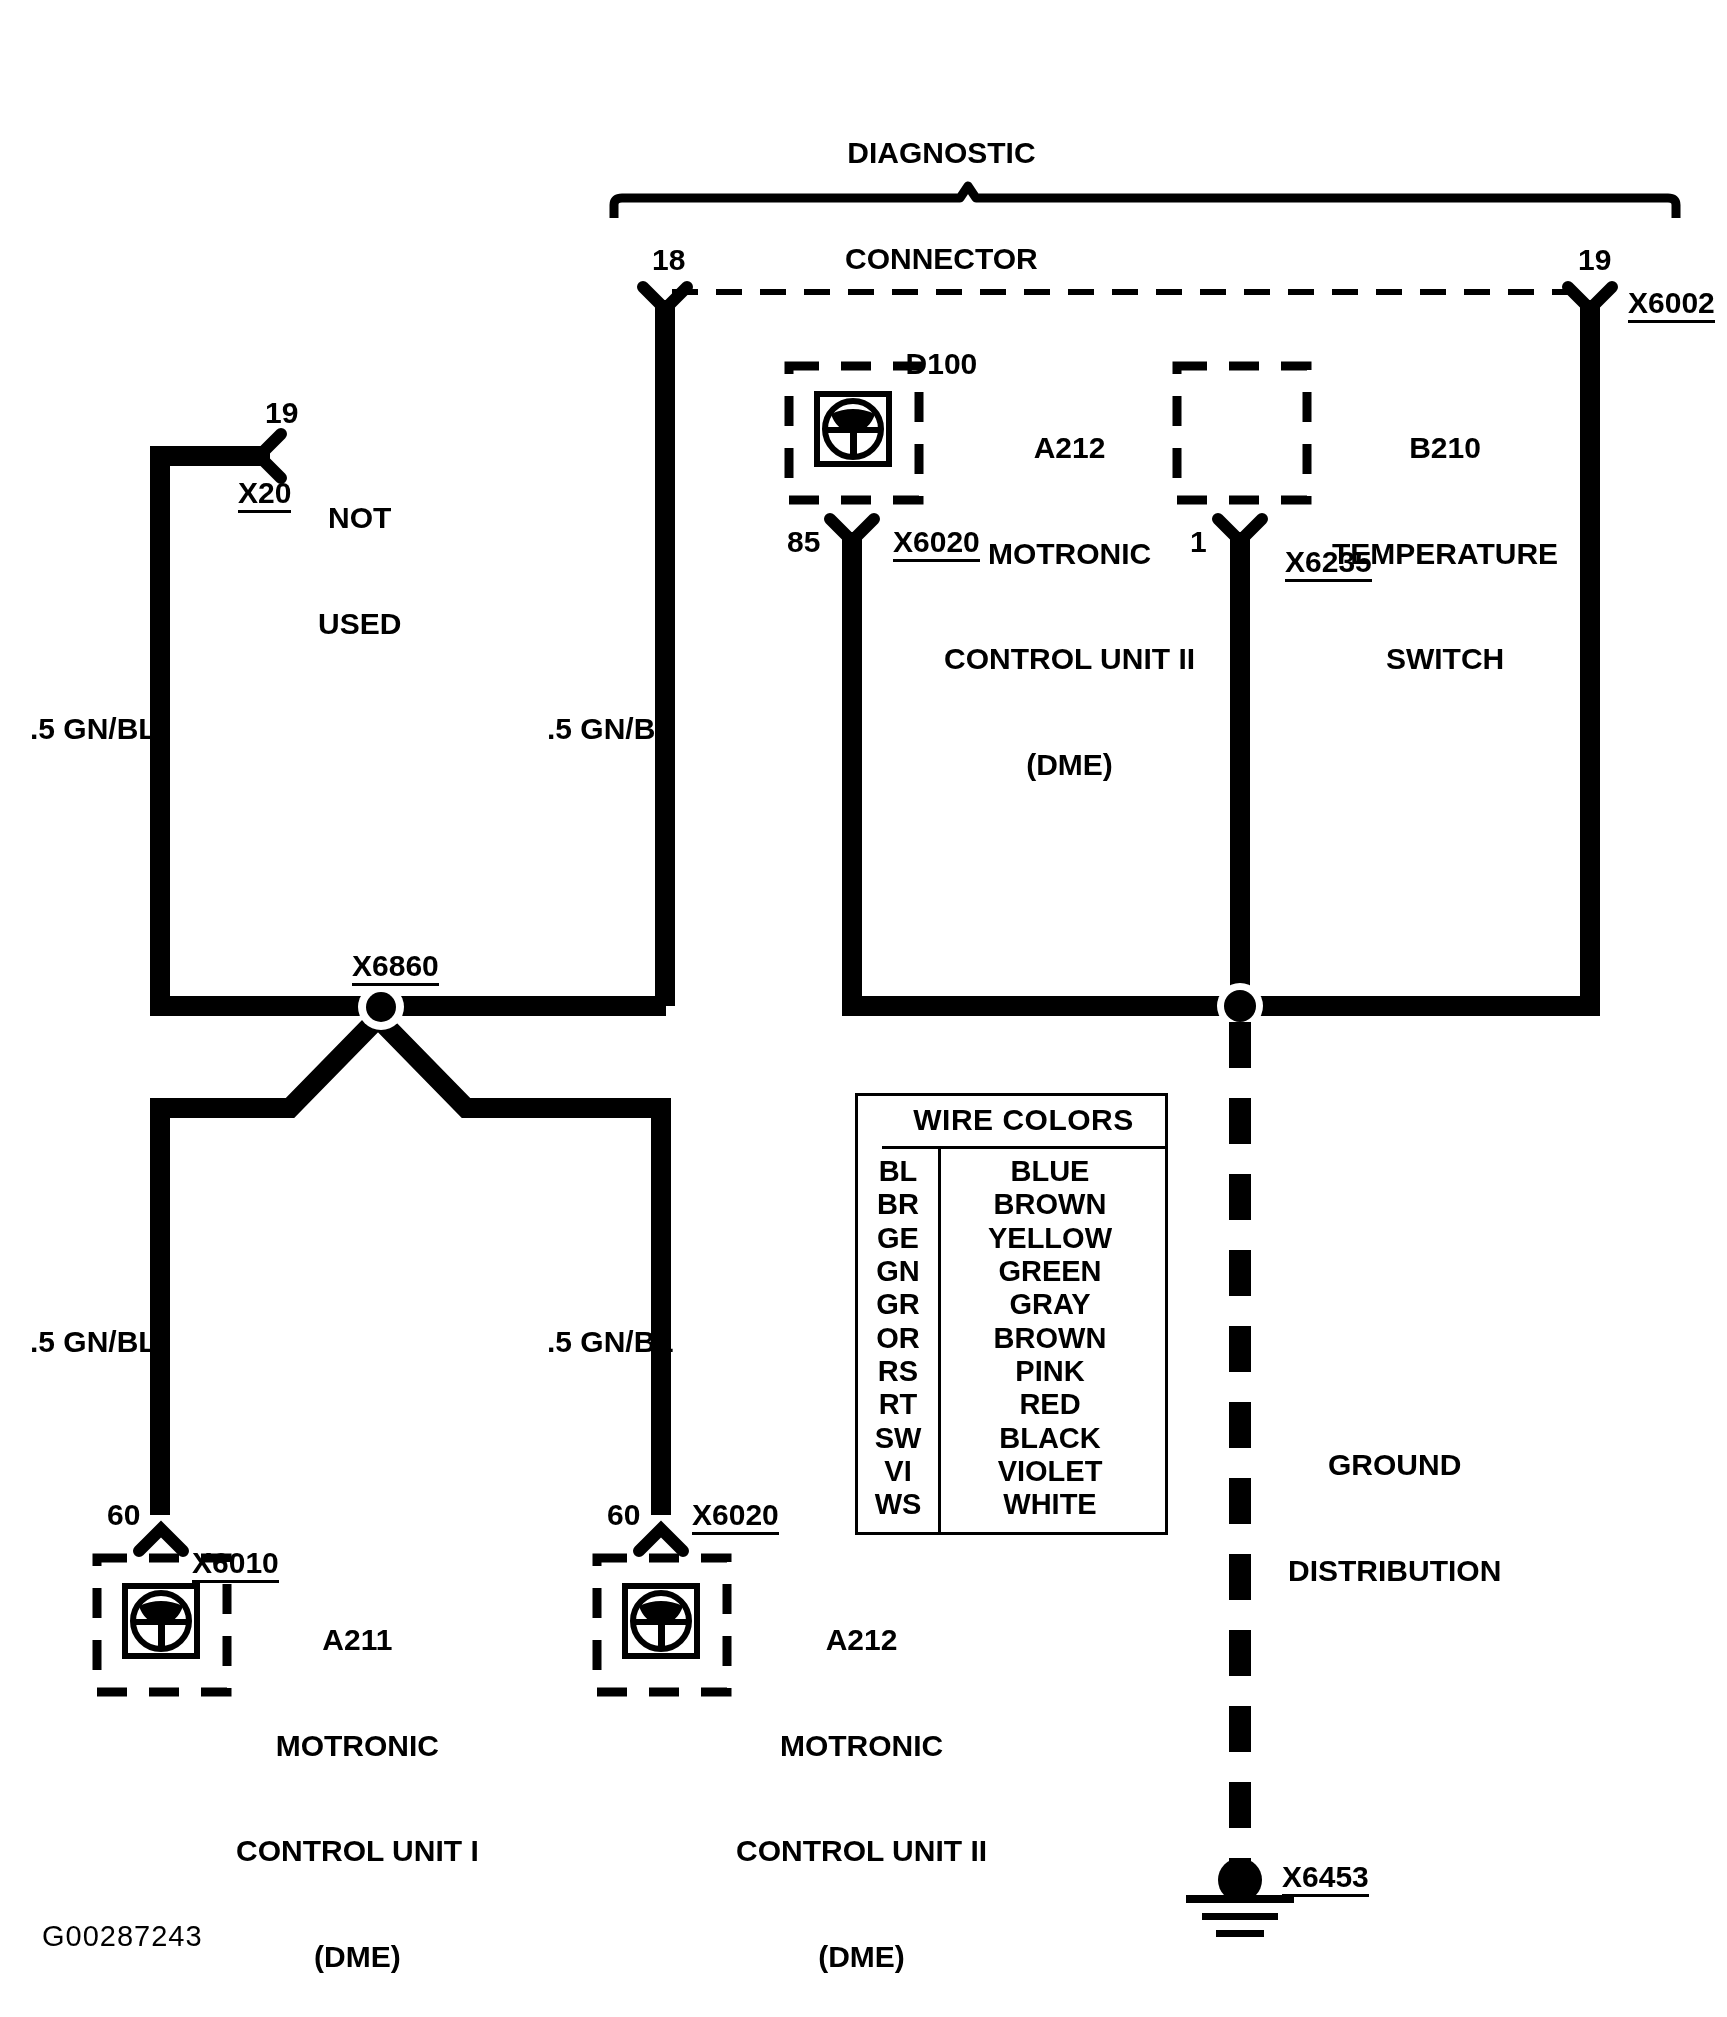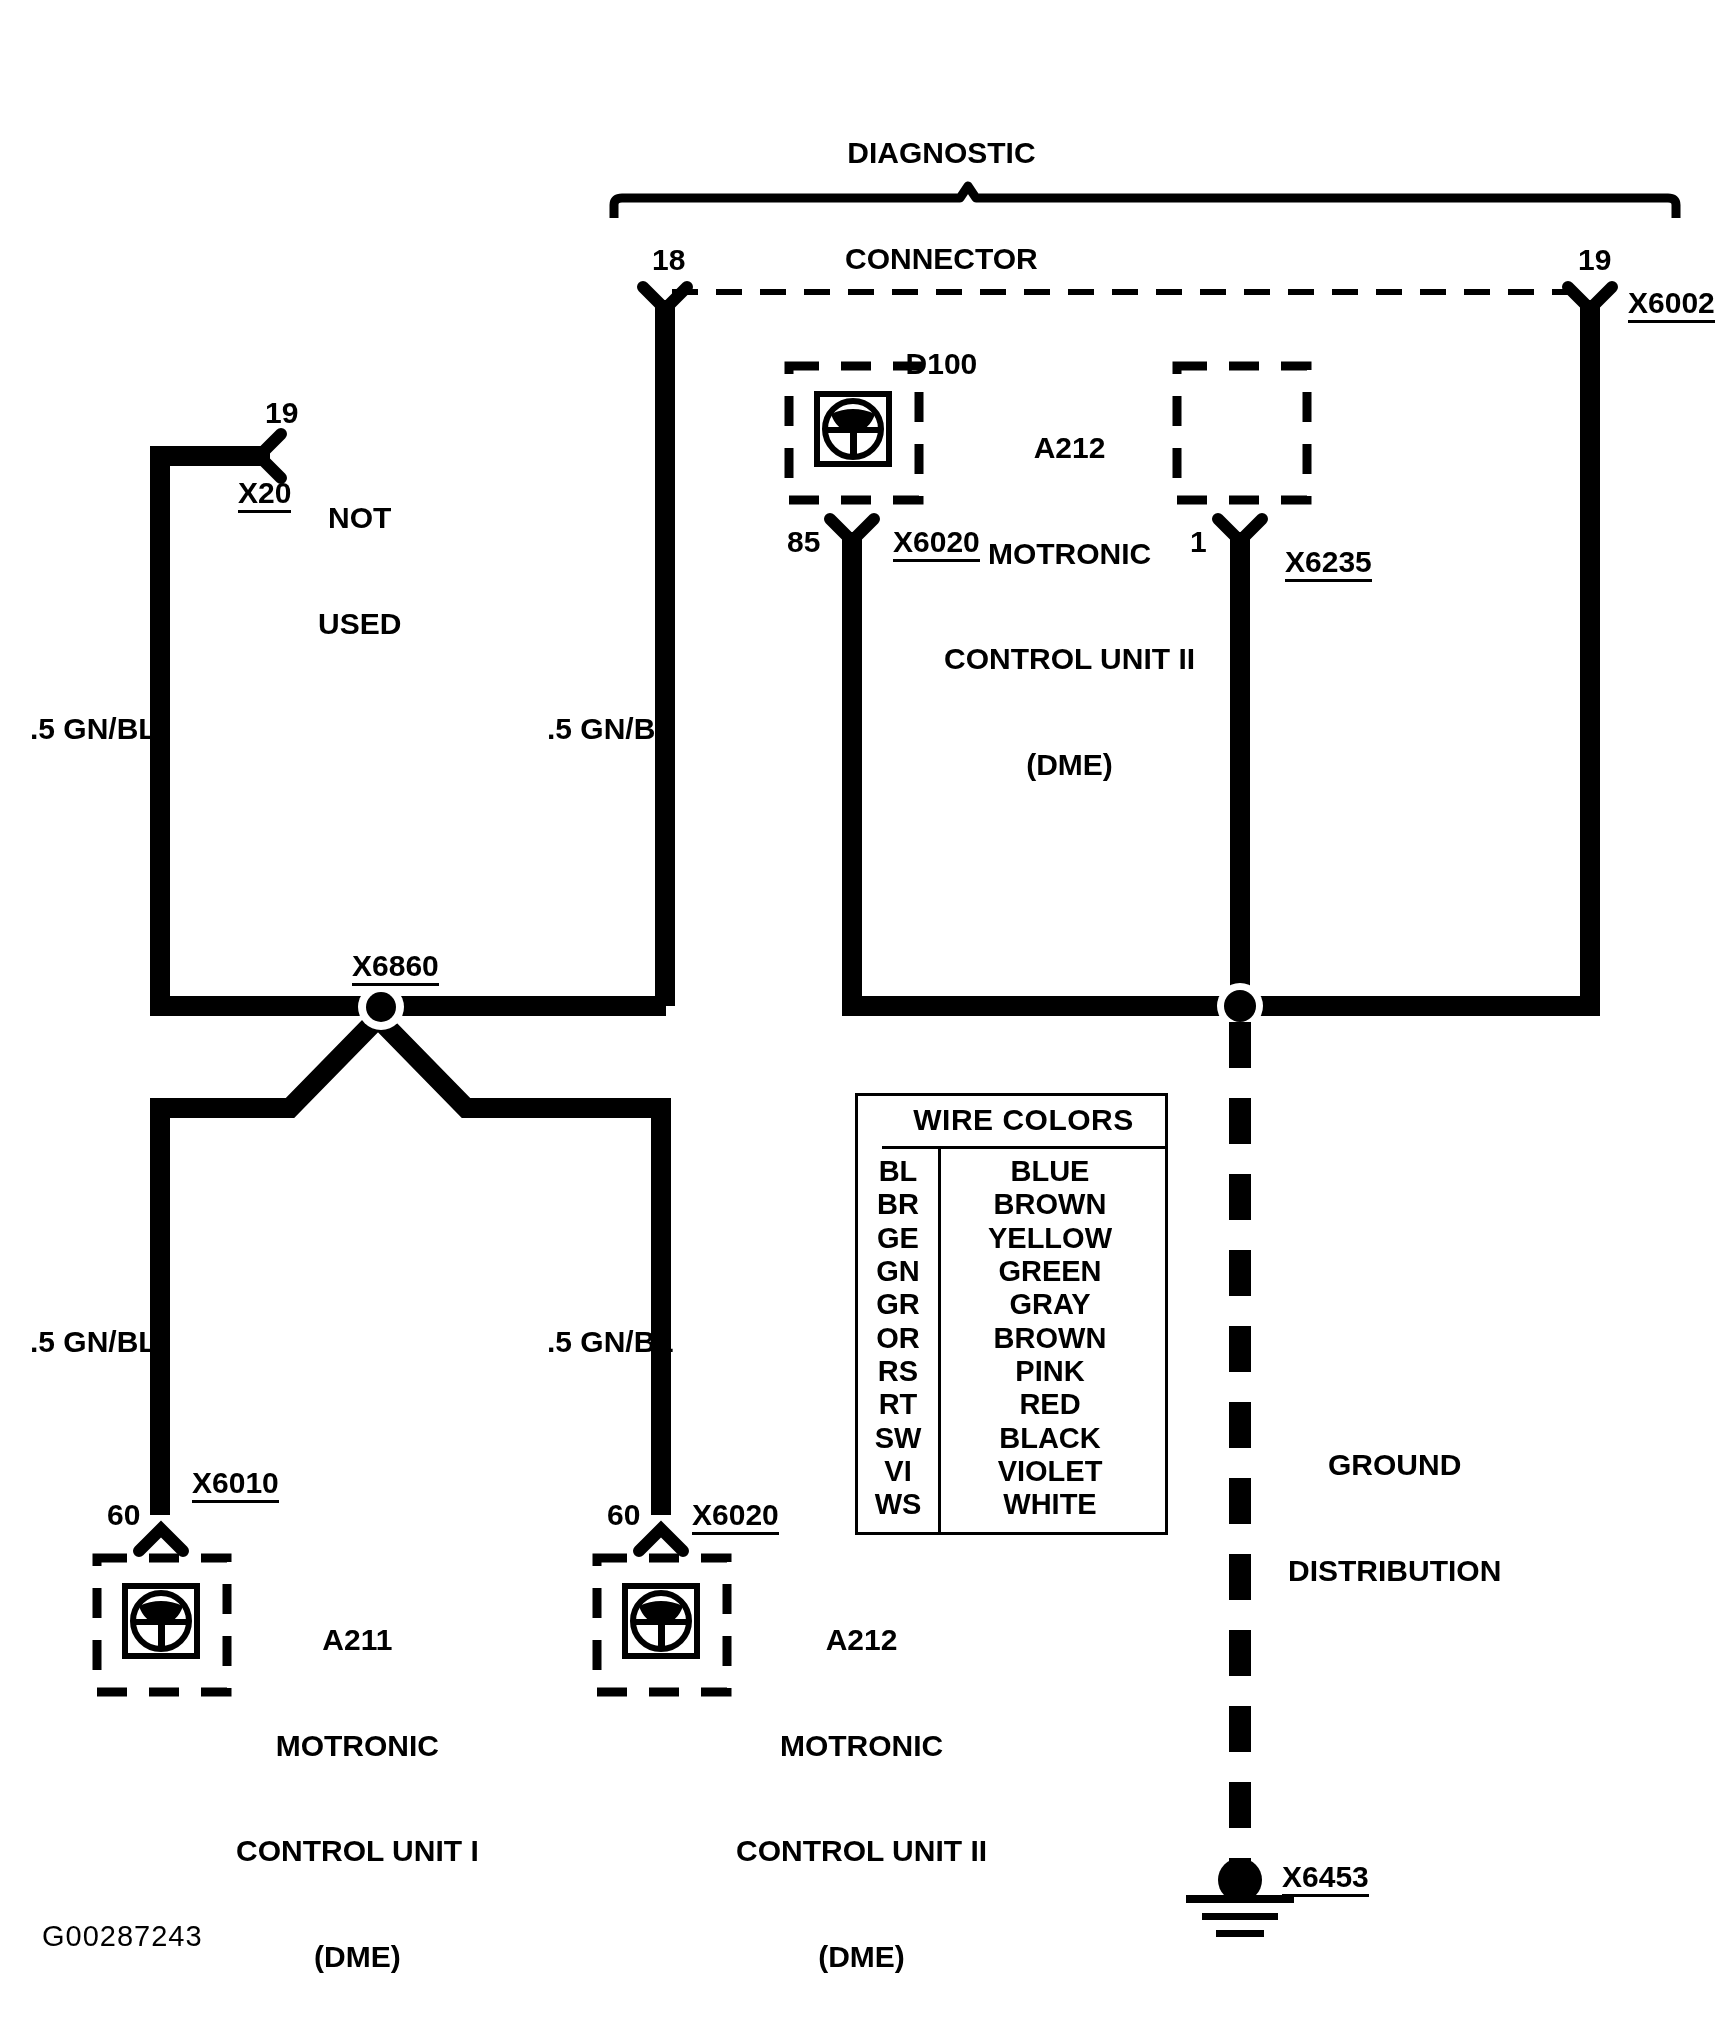--- a/index.html
+++ b/index.html
@@ -161,32 +161,37 @@
 
   <div class="lbl t30 multiline" style="left:944px;top:365px;">
     <div>A212</div>
     <div>MOTRONIC</div>
     <div>CONTROL UNIT II</div>
     <div>(DME)</div>
   </div>
   <div class="lbl t30" style="left:787px;top:527px;">85</div>
   <div class="lbl t30 ul" style="left:893px;top:527px;">X6020</div>
 
+  <div class="lbl t30 multiline" style="left:1332px;top:365px;">
+    <div>B210</div>
+    <div>TEMPERATURE</div>
+    <div>SWITCH</div>
+  </div>
   <div class="lbl t30" style="left:1190px;top:527px;">1</div>
   <div class="lbl t30 ul" style="left:1285px;top:534px;margin-top:13px;">X6235</div>
 
   <div class="lbl t30" style="left:30px;top:714px;">.5 GN/BL</div>
   <div class="lbl t30" style="left:547px;top:714px;">.5 GN/BL</div>
   <div class="lbl t30" style="left:30px;top:1327px;">.5 GN/BL</div>
   <div class="lbl t30" style="left:547px;top:1327px;">.5 GN/BL</div>
 
   <div class="lbl t30 ul" style="left:352px;top:951px;">X6860</div>
 
   <div class="lbl t30" style="left:107px;top:1500px;">60</div>
-  <div class="lbl t30 ul" style="left:192px;top:1468px;">X6010</div>
+  <div class="lbl t30 ul" style="left:192px;top:1548px;">X6010</div>
   <div class="lbl t30 multiline" style="left:236px;top:1557px;">
     <div>A211</div>
     <div>MOTRONIC</div>
     <div>CONTROL UNIT I</div>
     <div>(DME)</div>
   </div>
 
   <div class="lbl t30" style="left:607px;top:1500px;">60</div>
   <div class="lbl t30 ul" style="left:692px;top:1500px;">X6020</div>
   <div class="lbl t30 multiline" style="left:736px;top:1557px;">

